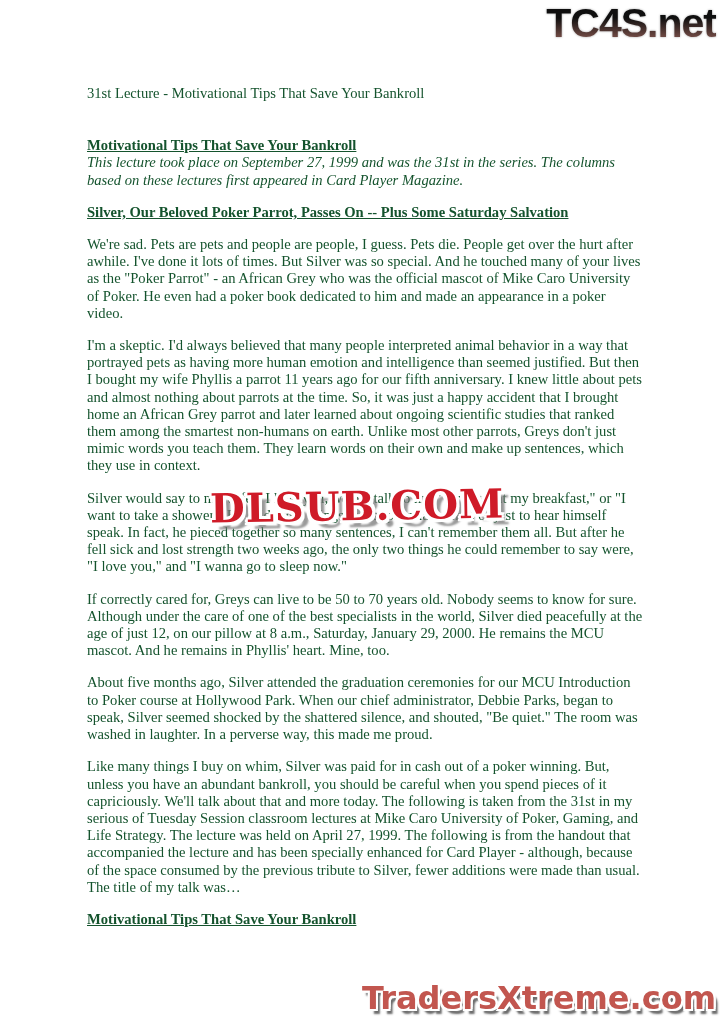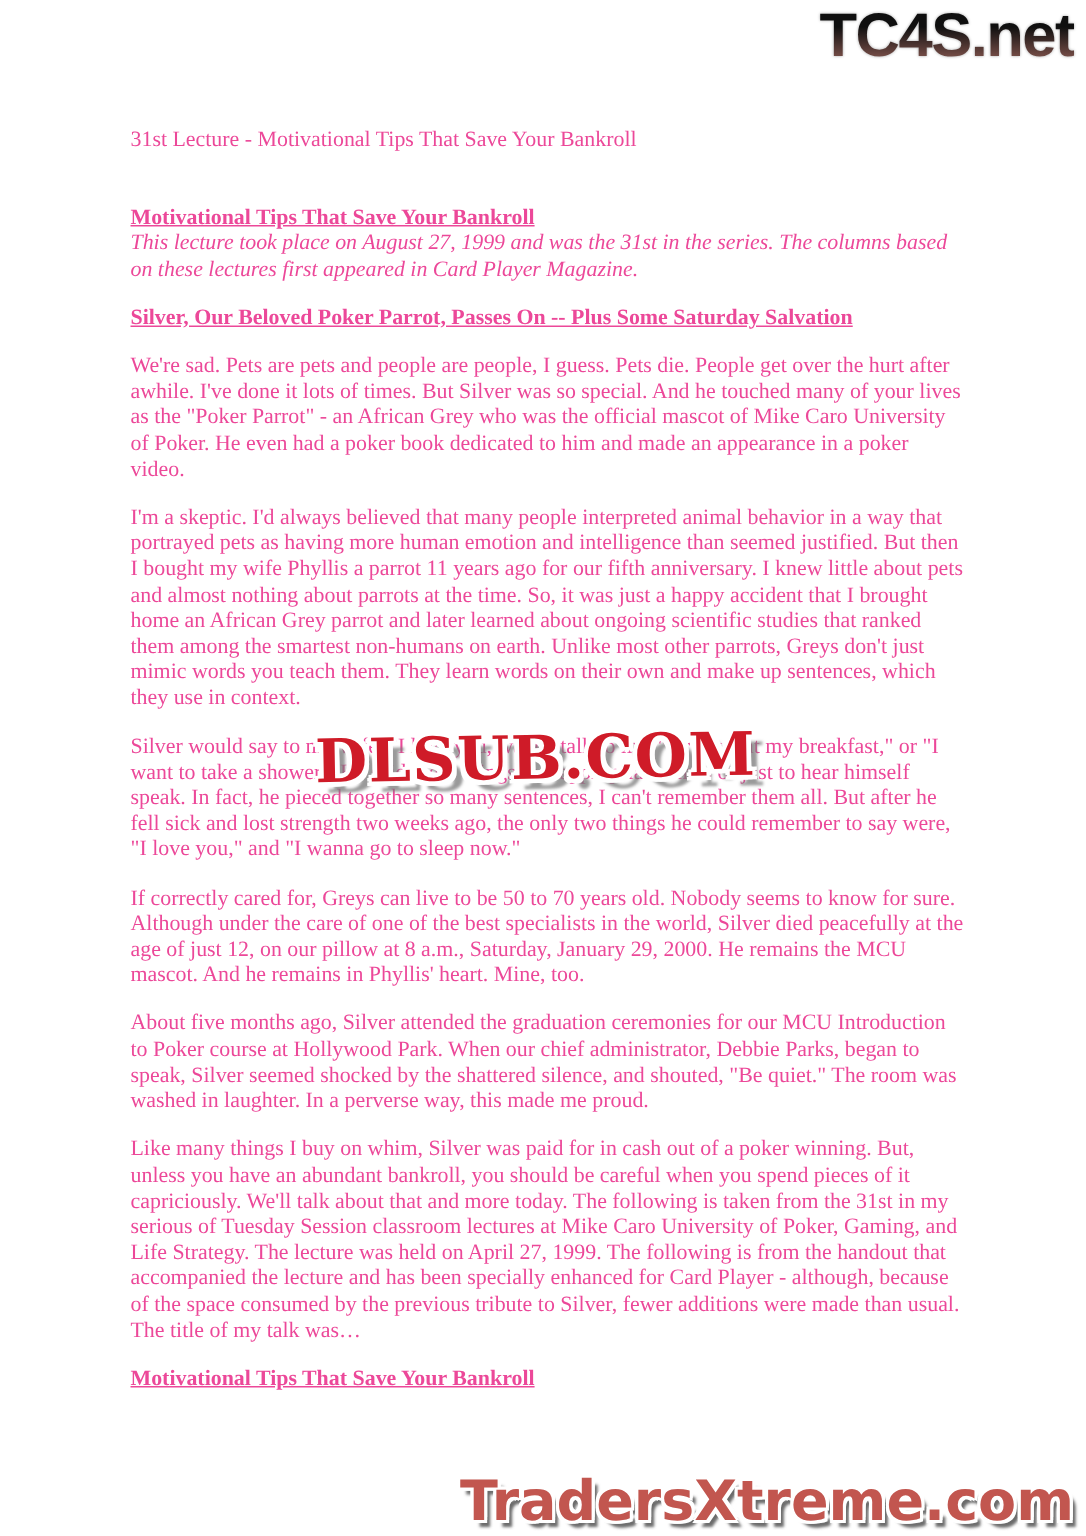--- a/index.html
+++ b/index.html
@@ -28,21 +28,21 @@
     cursor: pointer;
   }
 
   
   .content {
     position: absolute;
     left: 87px; top: 85px;
     width: 556px;
     font-size: 14.6px;
     line-height: 17.2px;
-    color: #ec4899;
+    color: #14532d;
   }
   .doc-title { margin: 0 0 35px 0; }
   .bold-heading {
     margin: 0;
     font-weight: bold;
     white-space: nowrap;
     text-decoration: underline;
   }
   .italic-subtitle {
     margin: 0 0 15px 0;
@@ -70,21 +70,21 @@
       3px 3px 0 #ffffff, -3px 3px 0 #ffffff, 3px -3px 0 #ffffff,
       7px 7px 2px rgba(120,120,120,0.75);
   }
 
   
   .footer-logo {
     position: absolute;
     top: 979px; right: 8px;
     font-family: "DejaVu Sans", sans-serif;
     font-weight: bold;
-    font-size: 37px;
+    font-size: 32px;
     letter-spacing: 0px;
     color: var(--footer-logo-red, #c2564f);
     text-shadow:
       -2px 0 0 #ffffff, 2px 0 0 #ffffff,
       0 -2px 0 #ffffff, 0 2px 0 #ffffff,
       -2px -2px 0 #ffffff, 2px -2px 0 #ffffff,
       -2px 2px 0 #ffffff, 2px 2px 0 #ffffff,
       4px 5px 2px rgba(70,70,70,0.8);
     cursor: pointer;
   }
@@ -95,21 +95,21 @@
 <div class="page">
 
   <div class="header-logo">TC4S.net</div>
 
   <div class="content">
 
     <p class="doc-title">31st Lecture - Motivational Tips That Save Your Bankroll</p>
 
     <p class="bold-heading">Motivational Tips That Save Your Bankroll</p>
 
-    <p class="italic-subtitle">This lecture took place on August 27, 1999 and was the 31st in the series. The columns based on these lectures first appeared in Card Player Magazine.</p>
+    <p class="italic-subtitle">This lecture took place on September 27, 1999 and was the 31st in the series. The columns based on these lectures first appeared in Card Player Magazine.</p>
 
     <p class="bold-heading section-heading">Silver, Our Beloved Poker Parrot, Passes On -- Plus Some Saturday Salvation</p>
 
     <p class="para">We're sad. Pets are pets and people are people, I guess. Pets die. People get over the hurt after awhile. I've done it lots of times. But Silver was so special. And he touched many of your lives as the "Poker Parrot" - an African Grey who was the official mascot of Mike Caro University of Poker. He even had a poker book dedicated to him and made an appearance in a poker video.</p>
     <p class="para">I'm a skeptic. I'd always believed that many people interpreted animal behavior in a way that portrayed pets as having more human emotion and intelligence than seemed justified. But then I bought my wife Phyllis a parrot 11 years ago for our fifth anniversary. I knew little about pets and almost nothing about parrots at the time. So, it was just a happy accident that I brought home an African Grey parrot and later learned about ongoing scientific studies that ranked them among the smartest non-humans on earth. Unlike most other parrots, Greys don't just mimic words you teach them. They learn words on their own and make up sentences, which they use in context.</p>
     <p class="para">Silver would say to my wife, "I love you, wanna talk to me?" or "I want my breakfast," or "I want to take a shower." He said these things at inappropriate times or just to hear himself speak. In fact, he pieced together so many sentences, I can't remember them all. But after he fell sick and lost strength two weeks ago, the only two things he could remember to say were, "I love you," and "I wanna go to sleep now."</p>
     <p class="para">If correctly cared for, Greys can live to be 50 to 70 years old. Nobody seems to know for sure. Although under the care of one of the best specialists in the world, Silver died peacefully at the age of just 12, on our pillow at 8 a.m., Saturday, January 29, 2000. He remains the MCU mascot. And he remains in Phyllis' heart. Mine, too.</p>
     <p class="para">About five months ago, Silver attended the graduation ceremonies for our MCU Introduction to Poker course at Hollywood Park. When our chief administrator, Debbie Parks, began to speak, Silver seemed shocked by the shattered silence, and shouted, "Be quiet." The room was washed in laughter. In a perverse way, this made me proud.</p>
     <p class="para">Like many things I buy on whim, Silver was paid for in cash out of a poker winning. But, unless you have an abundant bankroll, you should be careful when you spend pieces of it capriciously. We'll talk about that and more today. The following is taken from the 31st in my serious of Tuesday Session classroom lectures at Mike Caro University of Poker, Gaming, and Life Strategy. The lecture was held on April 27, 1999. The following is from the handout that accompanied the lecture and has been specially enhanced for Card Player - although, because of the space consumed by the previous tribute to Silver, fewer additions were made than usual. The title of my talk was…</p>
 

